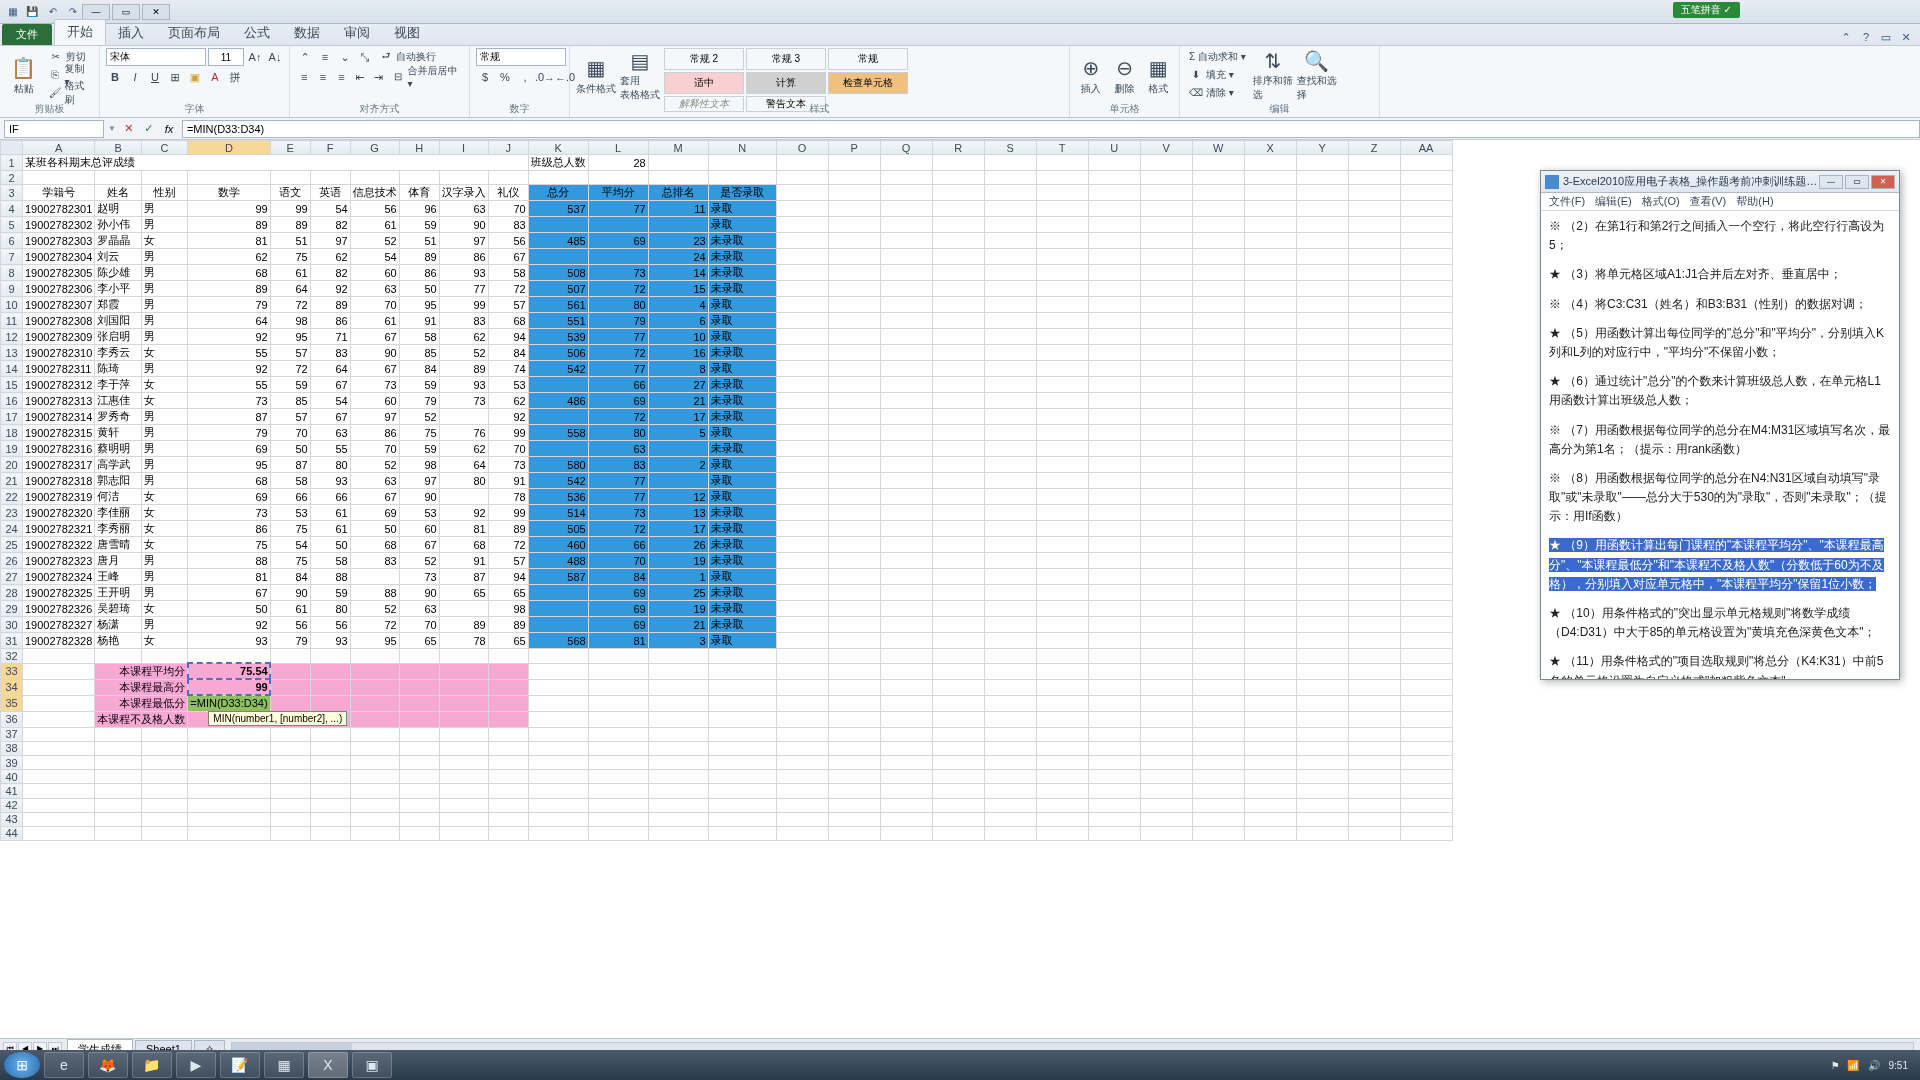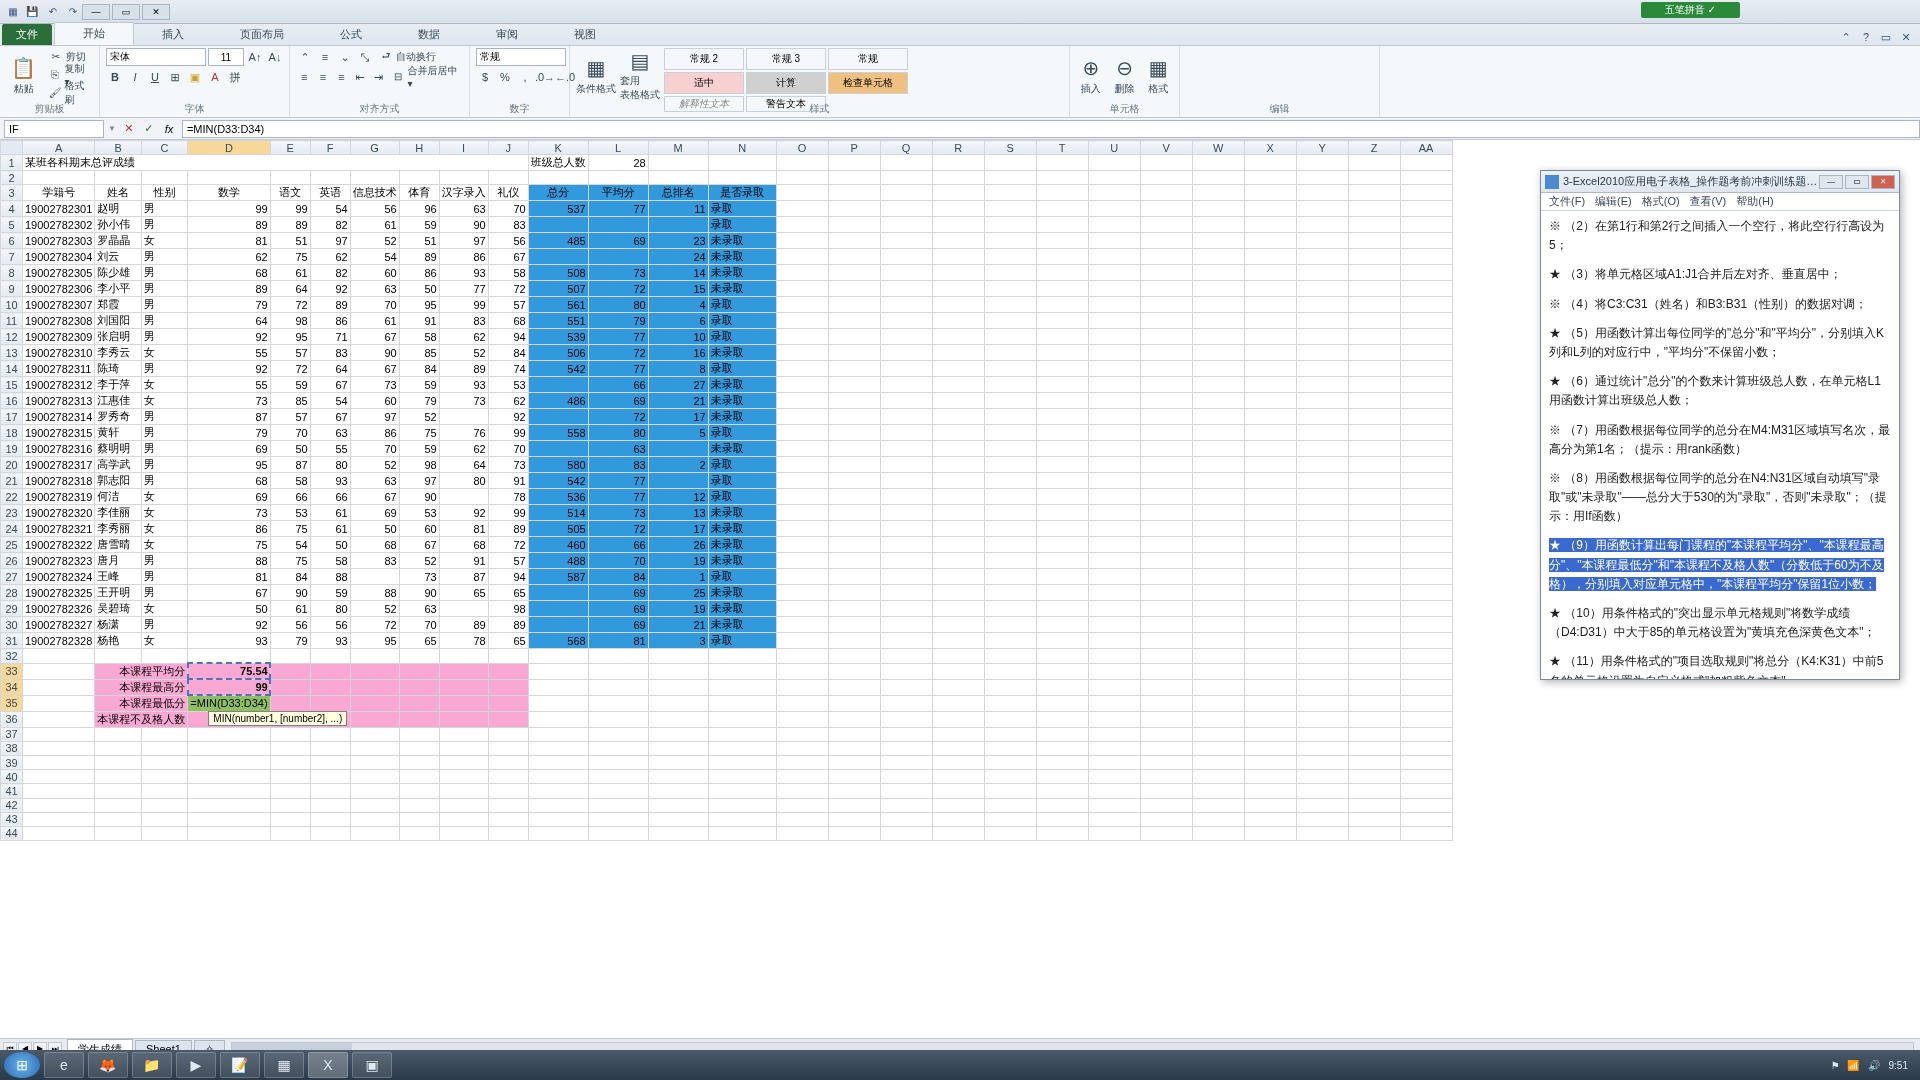--- a/index.html
+++ b/index.html
@@ -5,26 +5,26 @@
 * { margin: 0; padding: 0; box-sizing: border-box; font-family: "Microsoft YaHei", SimSun, Arial, sans-serif; }
 body { background: #fff; font-size: 11px; overflow: hidden; width: 1920px; height: 1080px; position: relative; }
 
 
 .titlebar { height: 24px; background: linear-gradient(#e8edf3,#d7e0ea); display: flex; align-items: center; padding: 0 4px; border-bottom: 1px solid #b0b8c4; }
 .titlebar .qat { display: flex; gap: 2px; align-items: center; }
 .qat-btn { width: 18px; height: 18px; display: flex; align-items: center; justify-content: center; font-size: 10px; color: #3a5a8a; }
 .titlebar .title { flex: 1; text-align: center; font-size: 11px; color: #3a4a5a; }
 .titlebar .winbtns { display: flex; gap: 2px; }
 .winbtn { width: 28px; height: 16px; background: #d8e0ea; border: 1px solid #aab5c4; display: flex; align-items: center; justify-content: center; font-size: 9px; }
-.ime-badge { position: absolute; right: 180px; top: 2px; background: #2a8a3a; color: #fff; padding: 1px 24px; font-size: 10px; border-radius: 2px; }
+.ime-badge { position: absolute; right: 180px; top: 2px; background: #2a8a3a; color: #fff; padding: 1px 8px; font-size: 10px; border-radius: 2px; }
 
 
 .ribbon-tabs { height: 22px; background: linear-gradient(#e8edf3,#dfe6ef); display: flex; align-items: flex-end; border-bottom: 1px solid #c0c8d4; padding-left: 2px; }
 .file-tab { background: #2a6e3a; color: #fff; padding: 3px 14px; font-size: 11px; border-radius: 2px 2px 0 0; margin-right: 2px; }
-.rtab { padding: 3px 28px; font-size: 11px; color: #3a4a5a; cursor: pointer; }
+.rtab { padding: 3px 12px; font-size: 13px; color: #3a4a5a; cursor: pointer; }
 .rtab.active { background: #f5f8fb; border: 1px solid #c0c8d4; border-bottom: 1px solid #f5f8fb; border-radius: 2px 2px 0 0; }
 .help-area { margin-left: auto; display: flex; gap: 4px; padding-right: 6px; align-items: center; }
 .help-area span { width: 16px; height: 16px; display: flex; align-items: center; justify-content: center; color: #3a5a8a; font-size: 11px; }
 
 
 .ribbon { height: 72px; background: #f5f8fb; border-bottom: 1px solid #c0c8d4; display: flex; }
 .rgroup { border-right: 1px solid #d8dee8; padding: 2px 6px; display: flex; flex-direction: column; position: relative; }
 .rgroup-label { position: absolute; bottom: 1px; left: 0; right: 0; text-align: center; font-size: 10px; color: #6a7a8a; }
 .rgroup-body { flex: 1; display: flex; gap: 4px; align-items: flex-start; }
 .big-btn { width: 40px; height: 54px; display: flex; flex-direction: column; align-items: center; justify-content: center; font-size: 10px; color: #3a4a5a; }
@@ -265,20 +265,41 @@
           <span>删除</span>
         </div>
       <div class="big-btn" style="width:34px">
           <span class="icn">▦</span>
           <span>格式</span>
         </div>
     </div>
     <div class="rgroup-label">单元格</div>
   </div>
   <div class="rgroup" style="width:200px">
+    <div class="rgroup-body">
+      <div class="small-stack">
+        <div class="small-btn">Σ 自动求和 ▾</div>
+        <div class="small-btn">
+            <span class="icn">⬇</span>
+            <span>填充 ▾</span>
+          </div>
+        <div class="small-btn">
+            <span class="icn">⌫</span>
+            <span>清除 ▾</span>
+          </div>
+      </div>
+      <div class="big-btn">
+          <span class="icn">⇅</span>
+          <span>排序和筛选</span>
+        </div>
+      <div class="big-btn">
+          <span class="icn">🔍</span>
+          <span>查找和选择</span>
+        </div>
+    </div>
     <div class="rgroup-label">编辑</div>
   </div>
 </div>
 
 <div class="fbar">
   <div class="namebox">IF</div>
   <span style="font-size:8px;color:#888">▼</span>
   <div class="fbar-btns">
     <div class="fbar-btn cancel">✕</div>
     <div class="fbar-btn confirm">✓</div>

